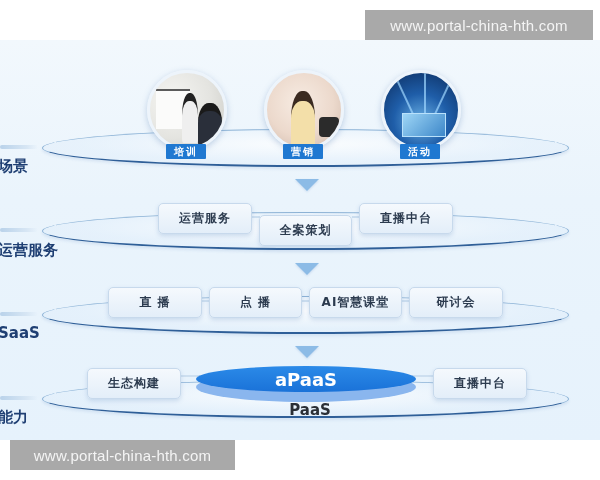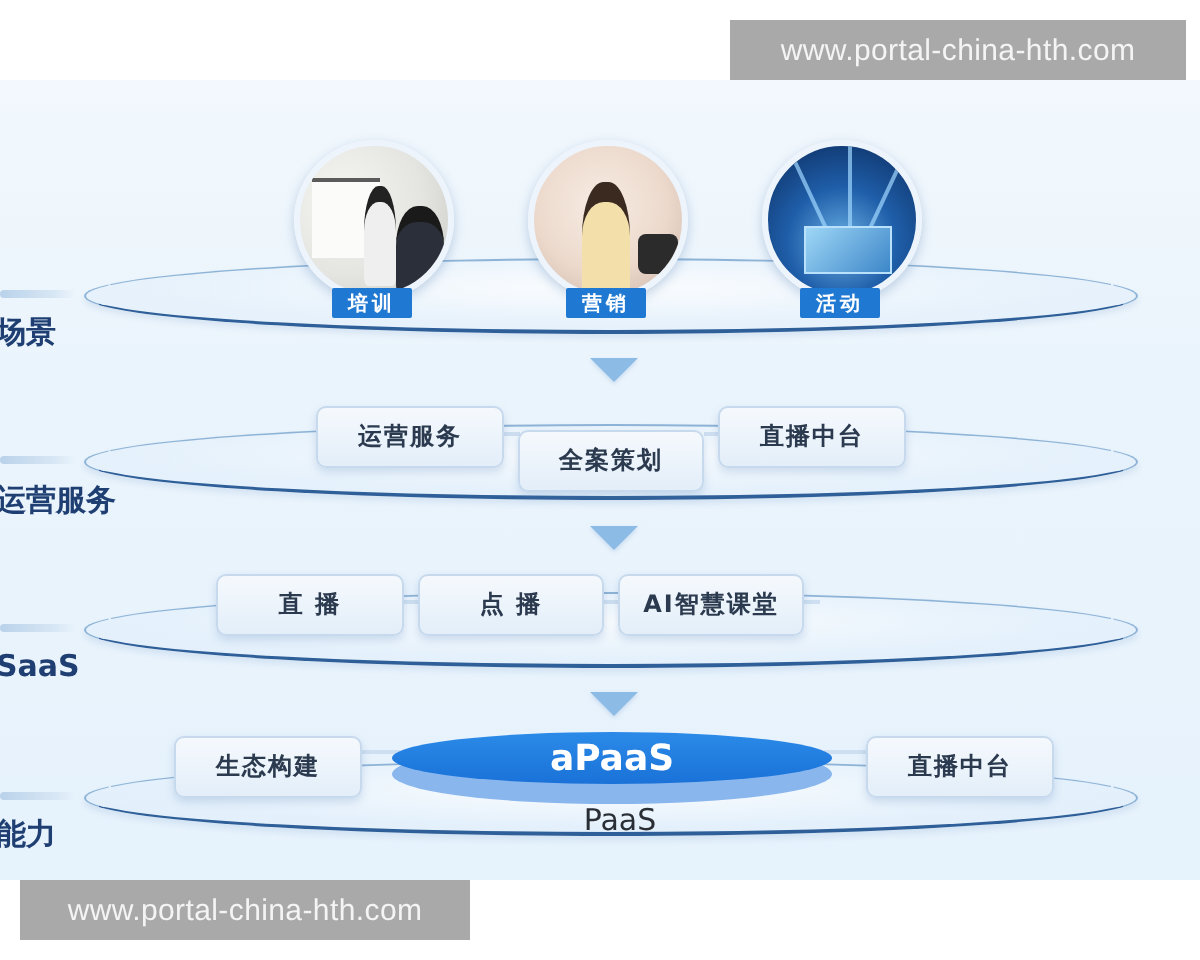--- a/index.html
+++ b/index.html
@@ -87,21 +87,21 @@
       background: #8ab6ee;
     }
     .apaas-top {
       position: absolute; left: 196px; top: 326px; width: 220px; height: 26px; border-radius: 50%;
       background: linear-gradient(180deg, #2b8ae8 0%, #1a72d8 100%);
       color: #ffffff; font-size: 18px; font-weight: bold;
       display: flex; align-items: center; justify-content: center;
     }
     .paas-label {
       position: absolute; left: 280px; top: 361px; width: 60px; text-align: center;
-      font-size: 15px; color: #2a2f36; font-weight: normal;
+      font-size: 15px; color: #2a2f36; font-weight: bold;
     }
   </style>
 </head>
 <body>
 
 <div class="wm-top watermark">www.portal-china-hth.com</div>
 
 <div class="canvas">
 
   <div class="axis-line" style="top:105px;"></div>
@@ -150,20 +150,21 @@
 
   <div class="arrow" style="left:295px; top:223px;"></div>
 
   <div class="ring" style="top:256px;"></div>
   <div class="connector" style="left:202px; top:260px; width:8px;"></div>
   <div class="connector" style="left:302px; top:260px; width:8px;"></div>
   <div class="connector" style="left:402px; top:260px; width:8px;"></div>
   <div class="box" style="left:108px; top:247px; width:94px;">直 播</div>
   <div class="box" style="left:309px; top:247px; width:93px;">AI智慧课堂</div>
   <div class="box" style="left:209px; top:247px; width:93px;">点 播</div>
+  <div class="box" style="left:409px; top:247px; width:94px;">研讨会</div>
 
   <div class="arrow" style="left:295px; top:306px;"></div>
 
   <div class="ring" style="top:340px;"></div>
   <div class="connector" style="left:180px; top:335px; width:20px;"></div>
   <div class="connector" style="left:412px; top:335px; width:22px;"></div>
   <div class="box" style="left:87px; top:328px; width:94px;">生态构建</div>
   <div class="box" style="left:433px; top:328px; width:94px;">直播中台</div>
 
   <div class="apaas-base"></div>

